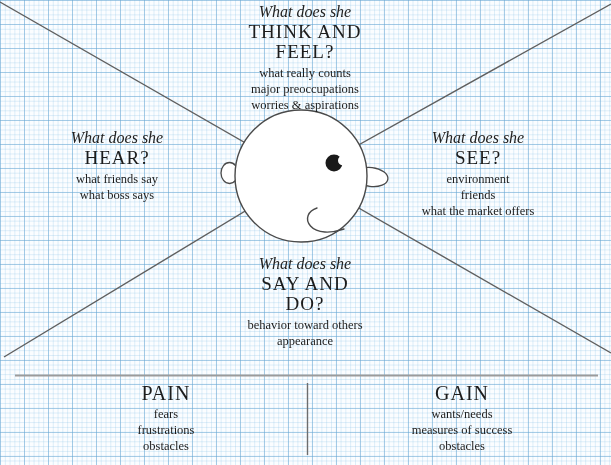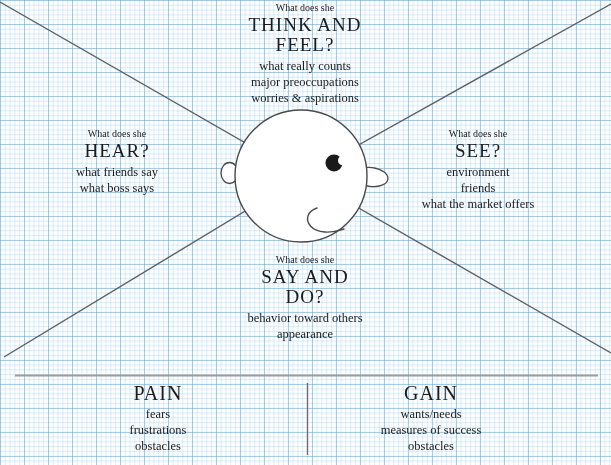--- a/index.html
+++ b/index.html
@@ -28,21 +28,22 @@
     left: 0; top: 0;
     width: 611px; height: 465px;
   }
   .block {
     position: absolute;
     text-align: center;
     line-height: 1.2;
   }
   .prompt {
     display: block;
-    font-size: 10px;
+    font-style: italic;
+    font-size: 16px;
     margin: 0 0 1px 0;
     color: #222222;
   }
   .big-title {
     display: block;
     font-size: 19px;
     letter-spacing: 1px;
     line-height: 1.05;
     margin: 0 auto 3px auto;
     font-weight: normal;
@@ -50,22 +51,22 @@
   }
   .items { font-size: 12.5px; line-height: 1.28; }
   .items span { display: block; }
 
   .think-feel { left: 195px; top: 2px;   width: 220px; }
   .think-feel .big-title { max-width: 120px; }
   .hear       { left: 27px;  top: 128px; width: 180px; }
   .see        { left: 388px; top: 128px; width: 180px; }
   .say-do     { left: 195px; top: 254px; width: 220px; }
   .say-do .big-title { max-width: 110px; }
-  .pain       { left: 58px;  top: 383px; width: 200px; }
-  .gain       { left: 331px; top: 383px; width: 200px; }
+  .pain       { left: 66px;  top: 383px; width: 200px; }
+  .gain       { left: 362px; top: 383px; width: 200px; }
   .pain .big-title, .gain .big-title { font-size: 20px; margin-bottom: 2px; }
 </style>
 </head>
 <body>
 
 <div class="canvas">
 
   <svg class="overlay" viewBox="0 0 611 465" aria-hidden="true">
 
     <line x1="0" y1="2" x2="303" y2="176" stroke="#5f5f5f" stroke-width="1.4"></line>

